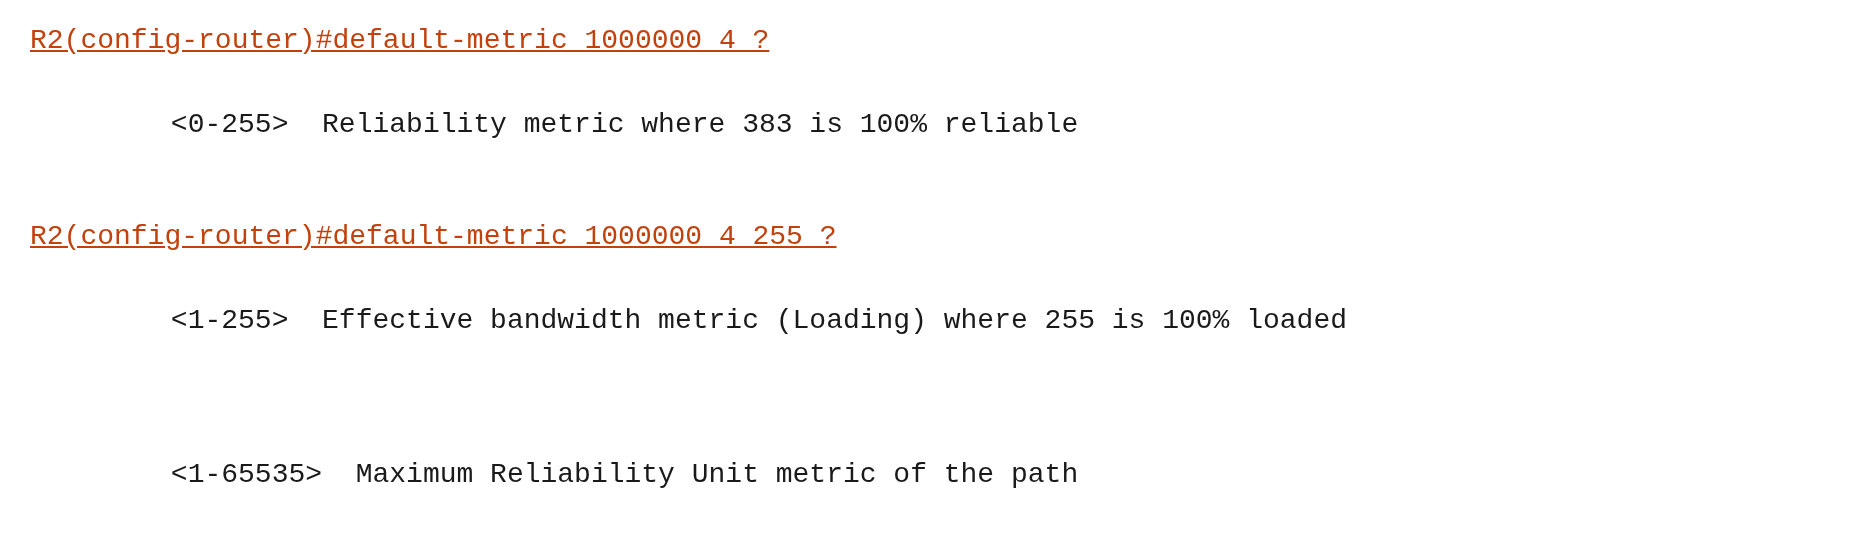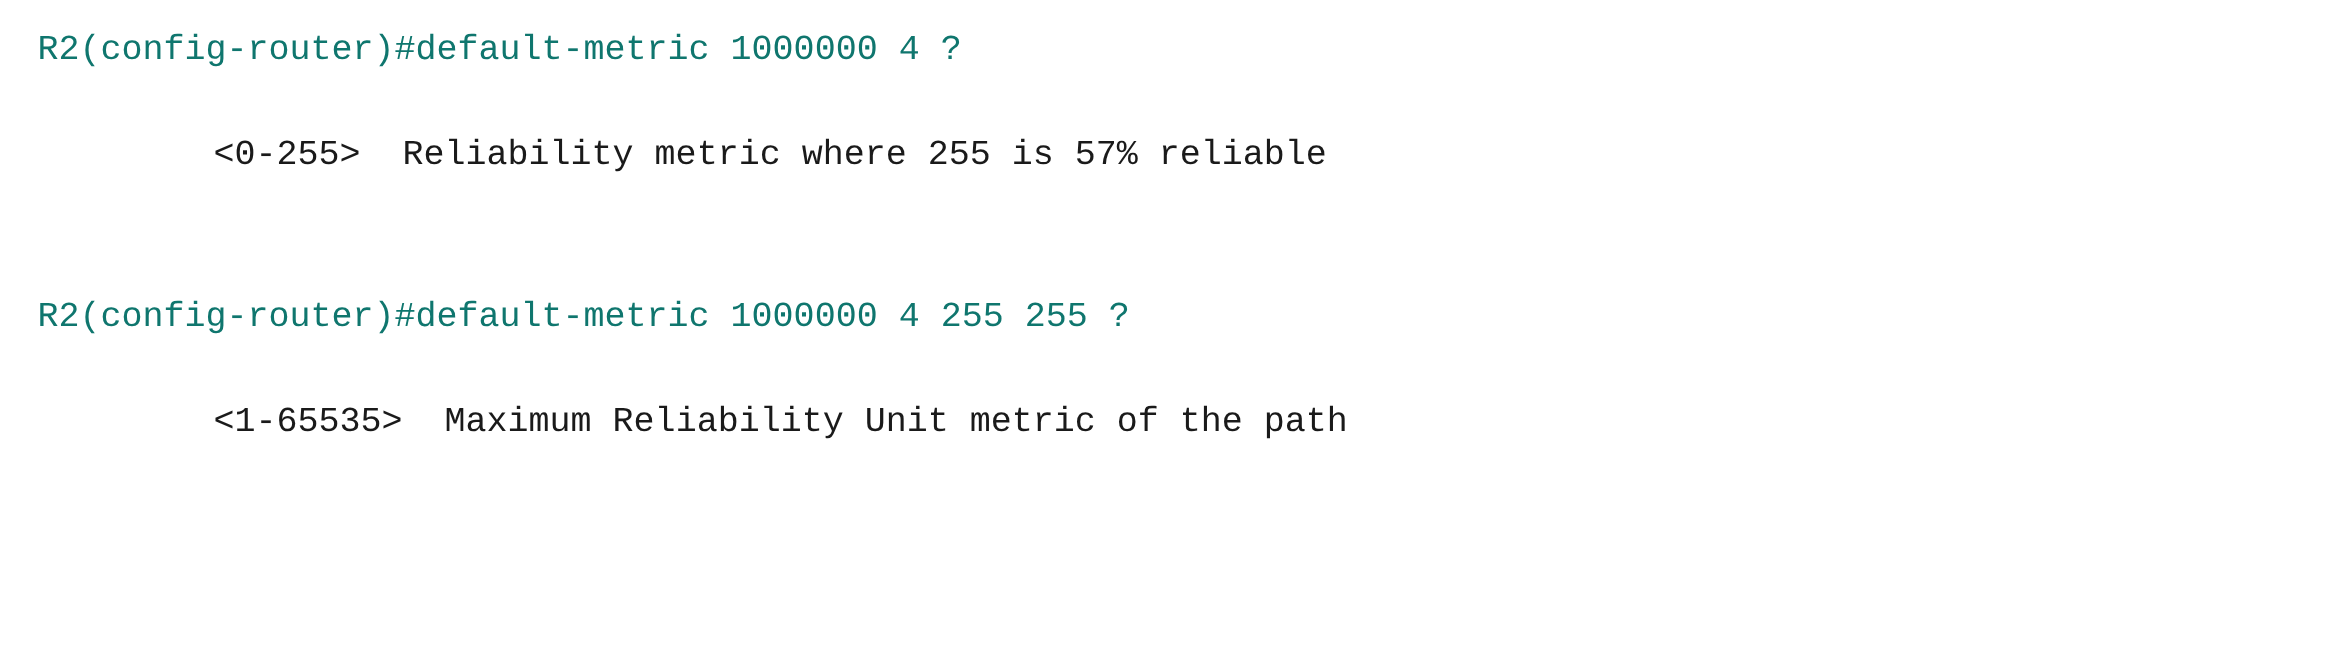--- a/index.html
+++ b/index.html
@@ -22,49 +22,55 @@
     .terminal-block {
       margin-bottom: 10px;
     }
 
     .terminal-line {
       white-space: pre;
       display: block;
     }
 
     .terminal-line.command {
-      color: #0f766e;
+      color: #c2410c;
+      text-decoration: underline;
     }
 
     .terminal-line.help-text {
       color: #1a1a1a;
       padding-left: 40px;
     }
 
     .spacer {
       height: 18px;
     }
   </style>
 </head>
 <body>
 
 <div>
 
   <div class="terminal-block">
     <span class="terminal-line command">R2(config-router)#default-metric 1000000 4 ?</span>
     <span class="terminal-line help-text">
-      <span>&lt;0-255&gt;</span><span>  </span><span>Reliability metric where 255 is 57% reliable</span>
+      <span>&lt;0-255&gt;</span><span>  </span><span>Reliability metric where 383 is 100% reliable</span>
     </span>
   </div>
 
   <div class="spacer"></div>
 
+  <div class="terminal-block">
+    <span class="terminal-line command">R2(config-router)#default-metric 1000000 4 255 ?</span>
+    <span class="terminal-line help-text">
+      <span>&lt;1-255&gt;</span><span>  </span><span>Effective bandwidth metric (Loading) where 255 is 100% loaded</span>
+    </span>
+  </div>
 
   <div class="spacer"></div>
 
   <div class="terminal-block">
-    <span class="terminal-line command">R2(config-router)#default-metric 1000000 4 255 255 ?</span>
     <span class="terminal-line help-text">
       <span>&lt;1-65535&gt;</span><span>  </span><span>Maximum Reliability Unit metric of the path</span>
     </span>
   </div>
 
 </div>
 
 </body></html>

